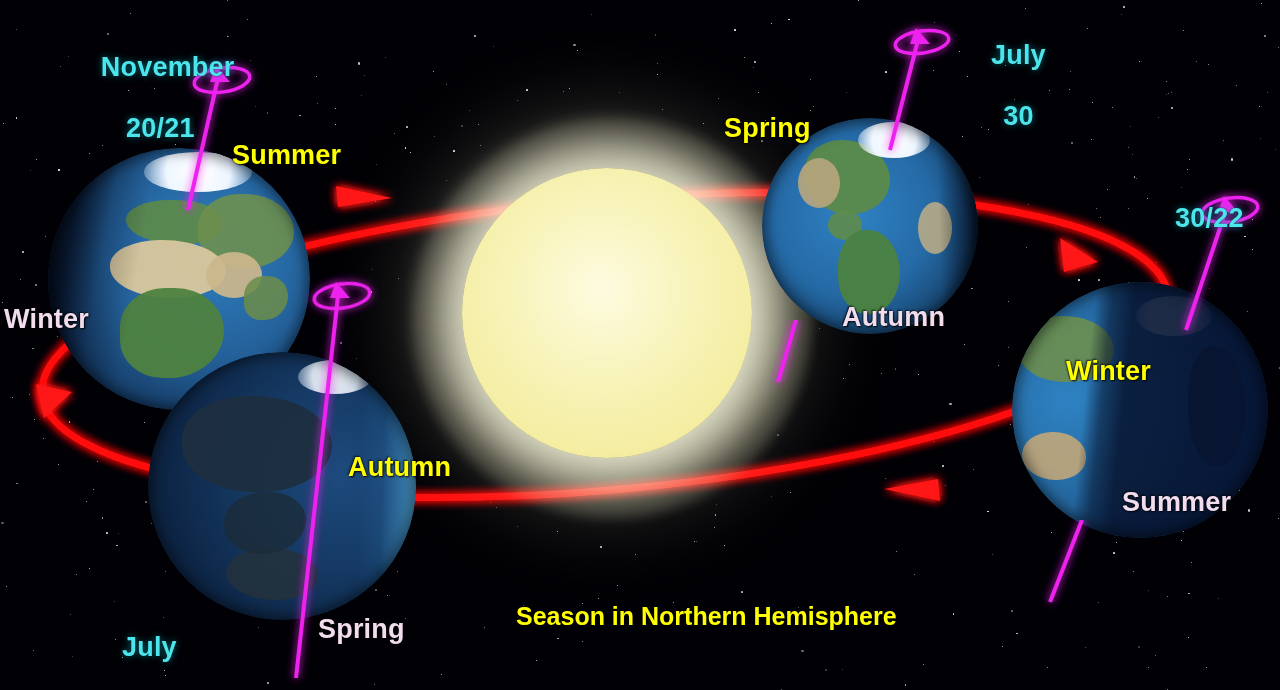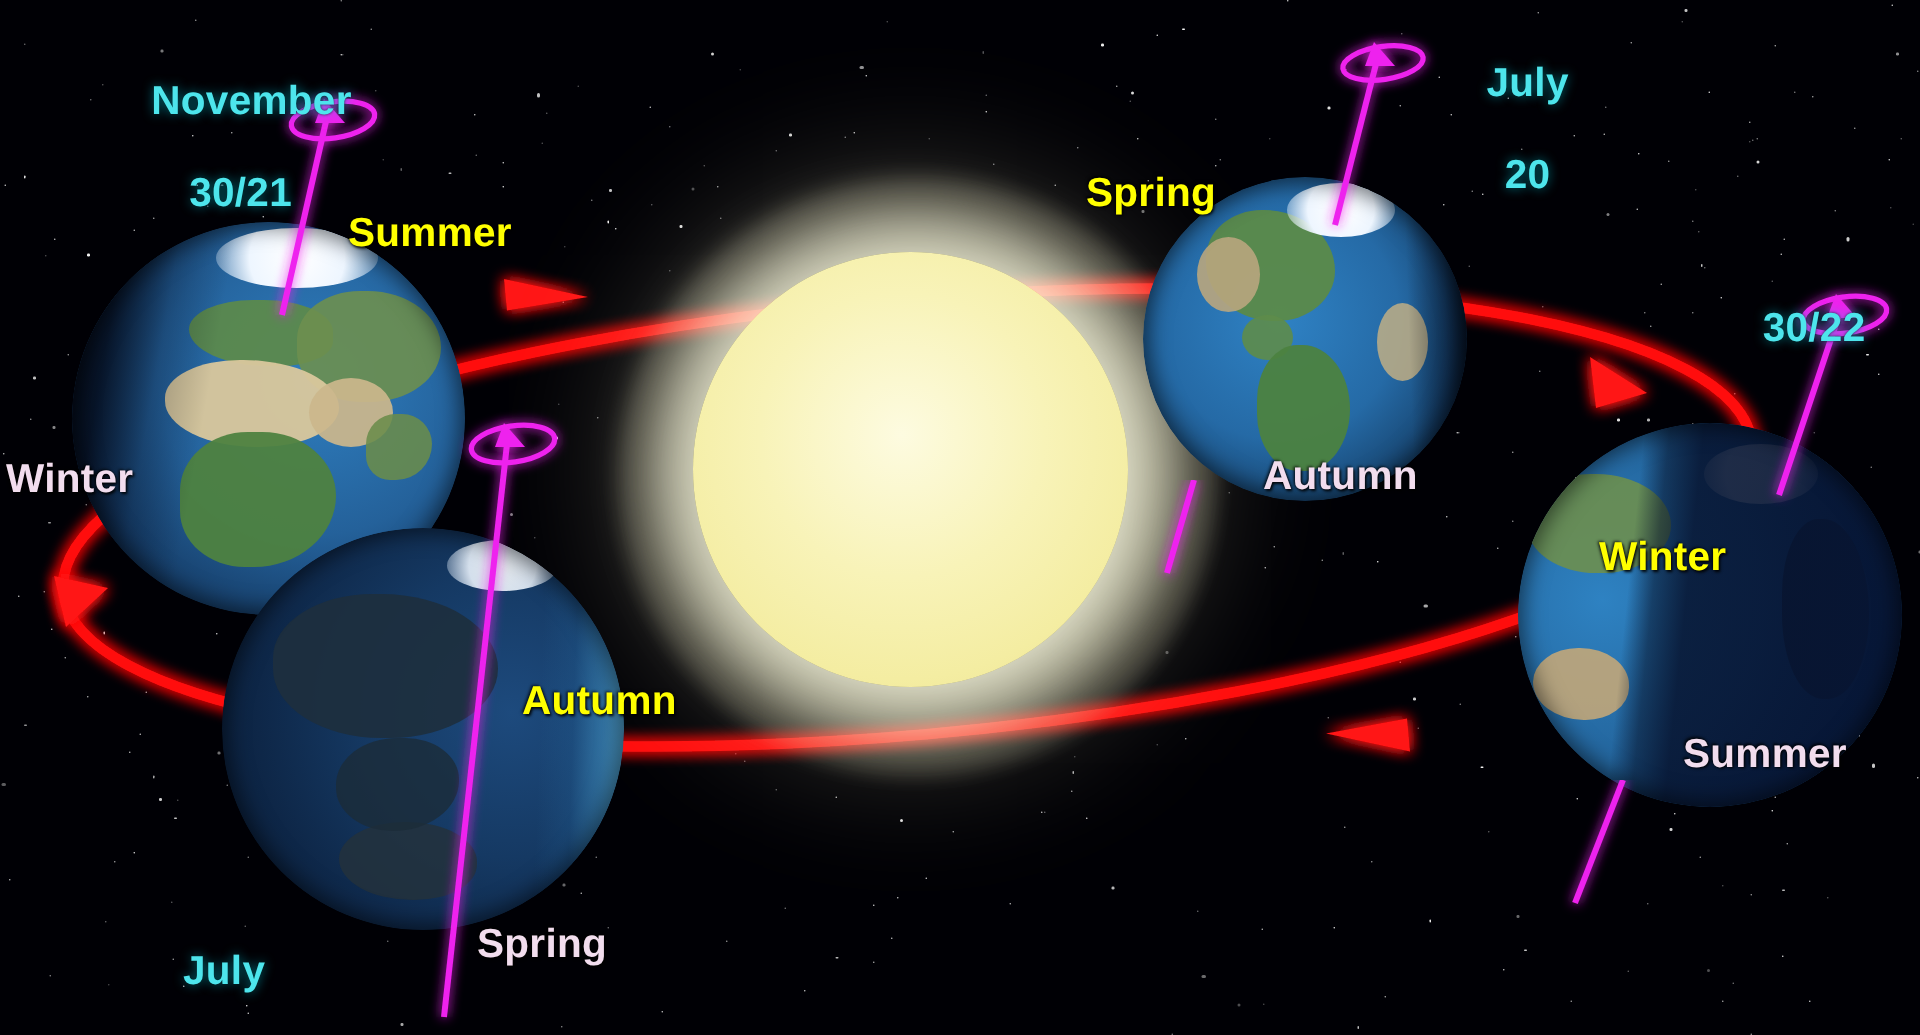--- a/index.html
+++ b/index.html
@@ -642,40 +642,41 @@
     </g>
     <path d="M 56 18 L 70 34 L 50 34 Z" fill="#ee22ee" filter="url(#magglow)"></path>
   </svg>
 
   <svg class="axis-group" style="left:1020px; top:520px;" width="90" height="100" viewBox="0 0 90 100">
     <line x1="62" y1="0" x2="30" y2="82" stroke="#ee22ee" stroke-width="4" filter="url(#magglow)"></line>
   </svg>
 
   <div class="lbl lbl-date" style="left:70px; top:22px; width:150px; color:#4de5ec;">
     <span>November</span><br>
-    <span>30/21</span>
+    <span>20/21</span>
   </div>
   <div class="lbl lbl-season-n" style="left:232px; top:140px; color:#ffff00;">Summer</div>
   <div class="lbl lbl-season-s" style="left:4px; top:304px; color:#f2ddee;">Winter</div>
 
   <div class="lbl lbl-date" style="left:34px; top:602px; width:200px; color:#4de5ec;">
     <span>July</span><br>
     
   </div>
   <div class="lbl lbl-season-n" style="left:348px; top:452px; color:#ffff00;">Autumn</div>
   <div class="lbl lbl-season-s" style="left:318px; top:614px; color:#f2ddee;">Spring</div>
 
   <div class="lbl lbl-date" style="left:938px; top:10px; width:130px; color:#4de5ec;">
     <span>July</span><br>
-    <span>20</span>
+    <span>30</span>
   </div>
   <div class="lbl lbl-season-n" style="left:724px; top:113px; color:#ffff00;">Spring</div>
   <div class="lbl lbl-season-s" style="left:842px; top:302px; color:#f2ddee;">Autumn</div>
 
   <div class="lbl lbl-date" style="left:1110px; top:112px; width:168px; color:#4de5ec;">
     <br>
     <span>30/22</span>
   </div>
   <div class="lbl lbl-season-n" style="left:1066px; top:356px; color:#ffff00;">Winter</div>
   <div class="lbl lbl-season-s" style="left:1122px; top:487px; color:#f2ddee;">Summer</div>
 
+  <div class="legend-line" style="left:516px; top:602px; color:#ffff00;">Season in Northern Hemisphere</div>
 
 </div>
 
 </body></html>

